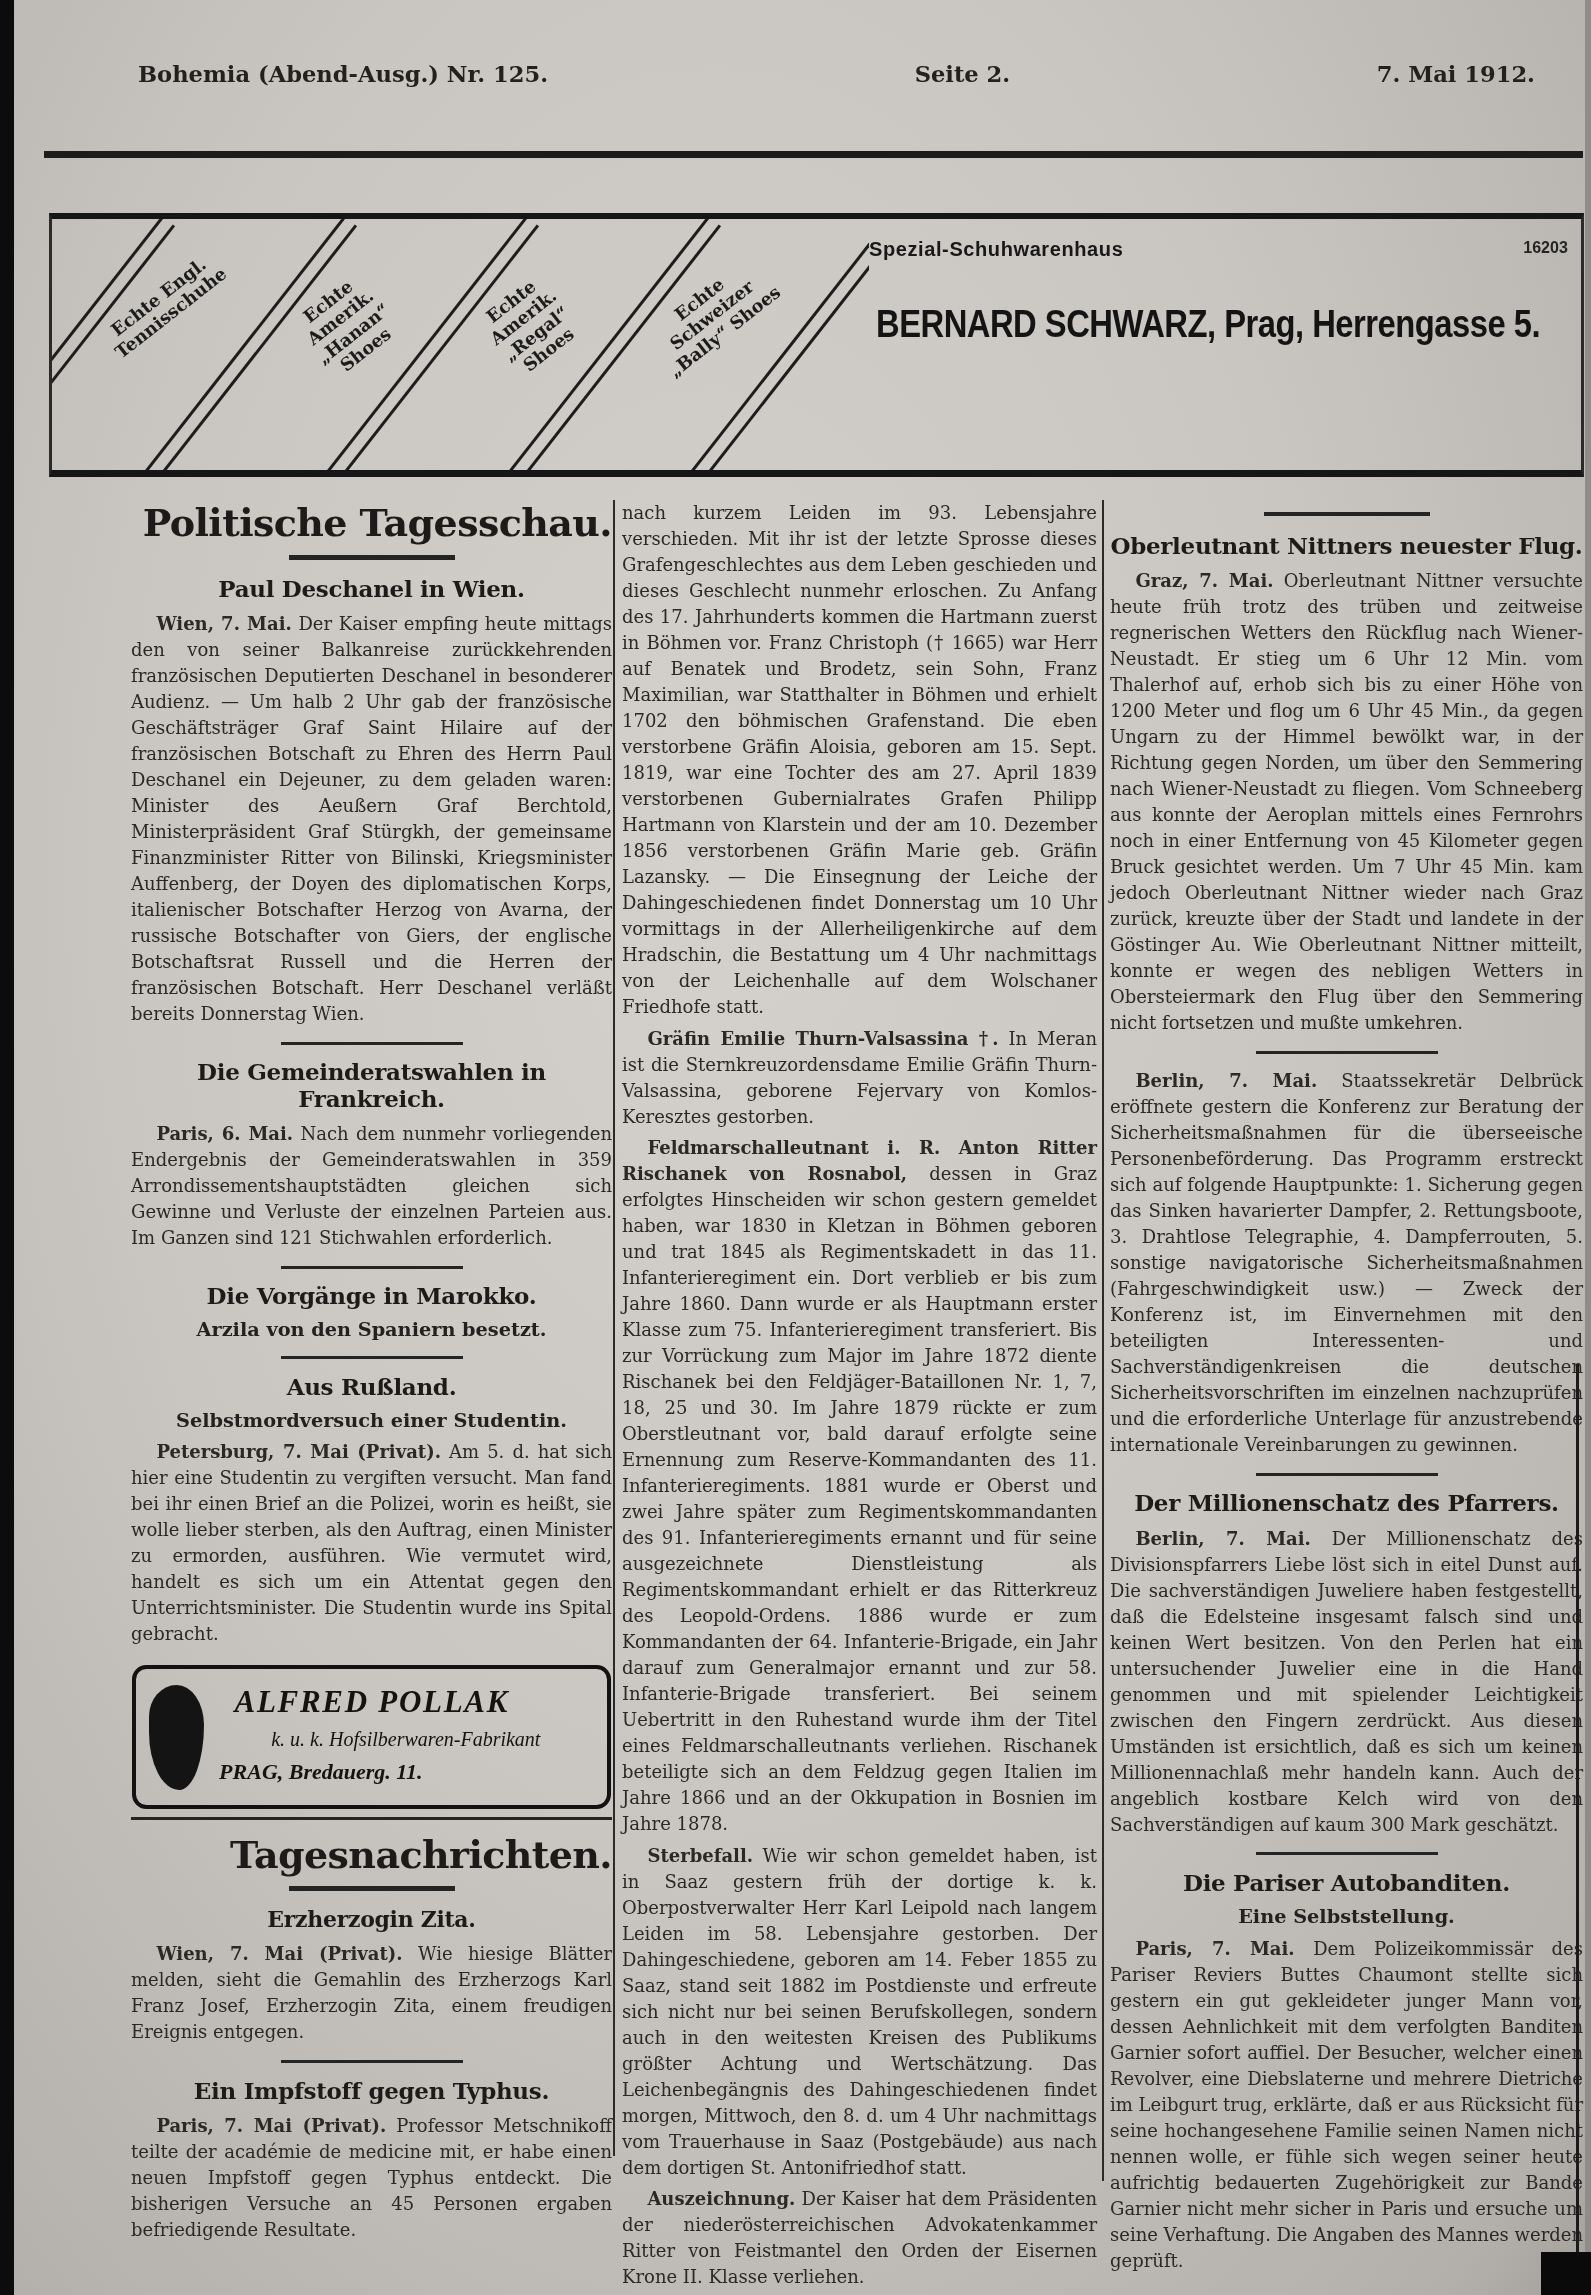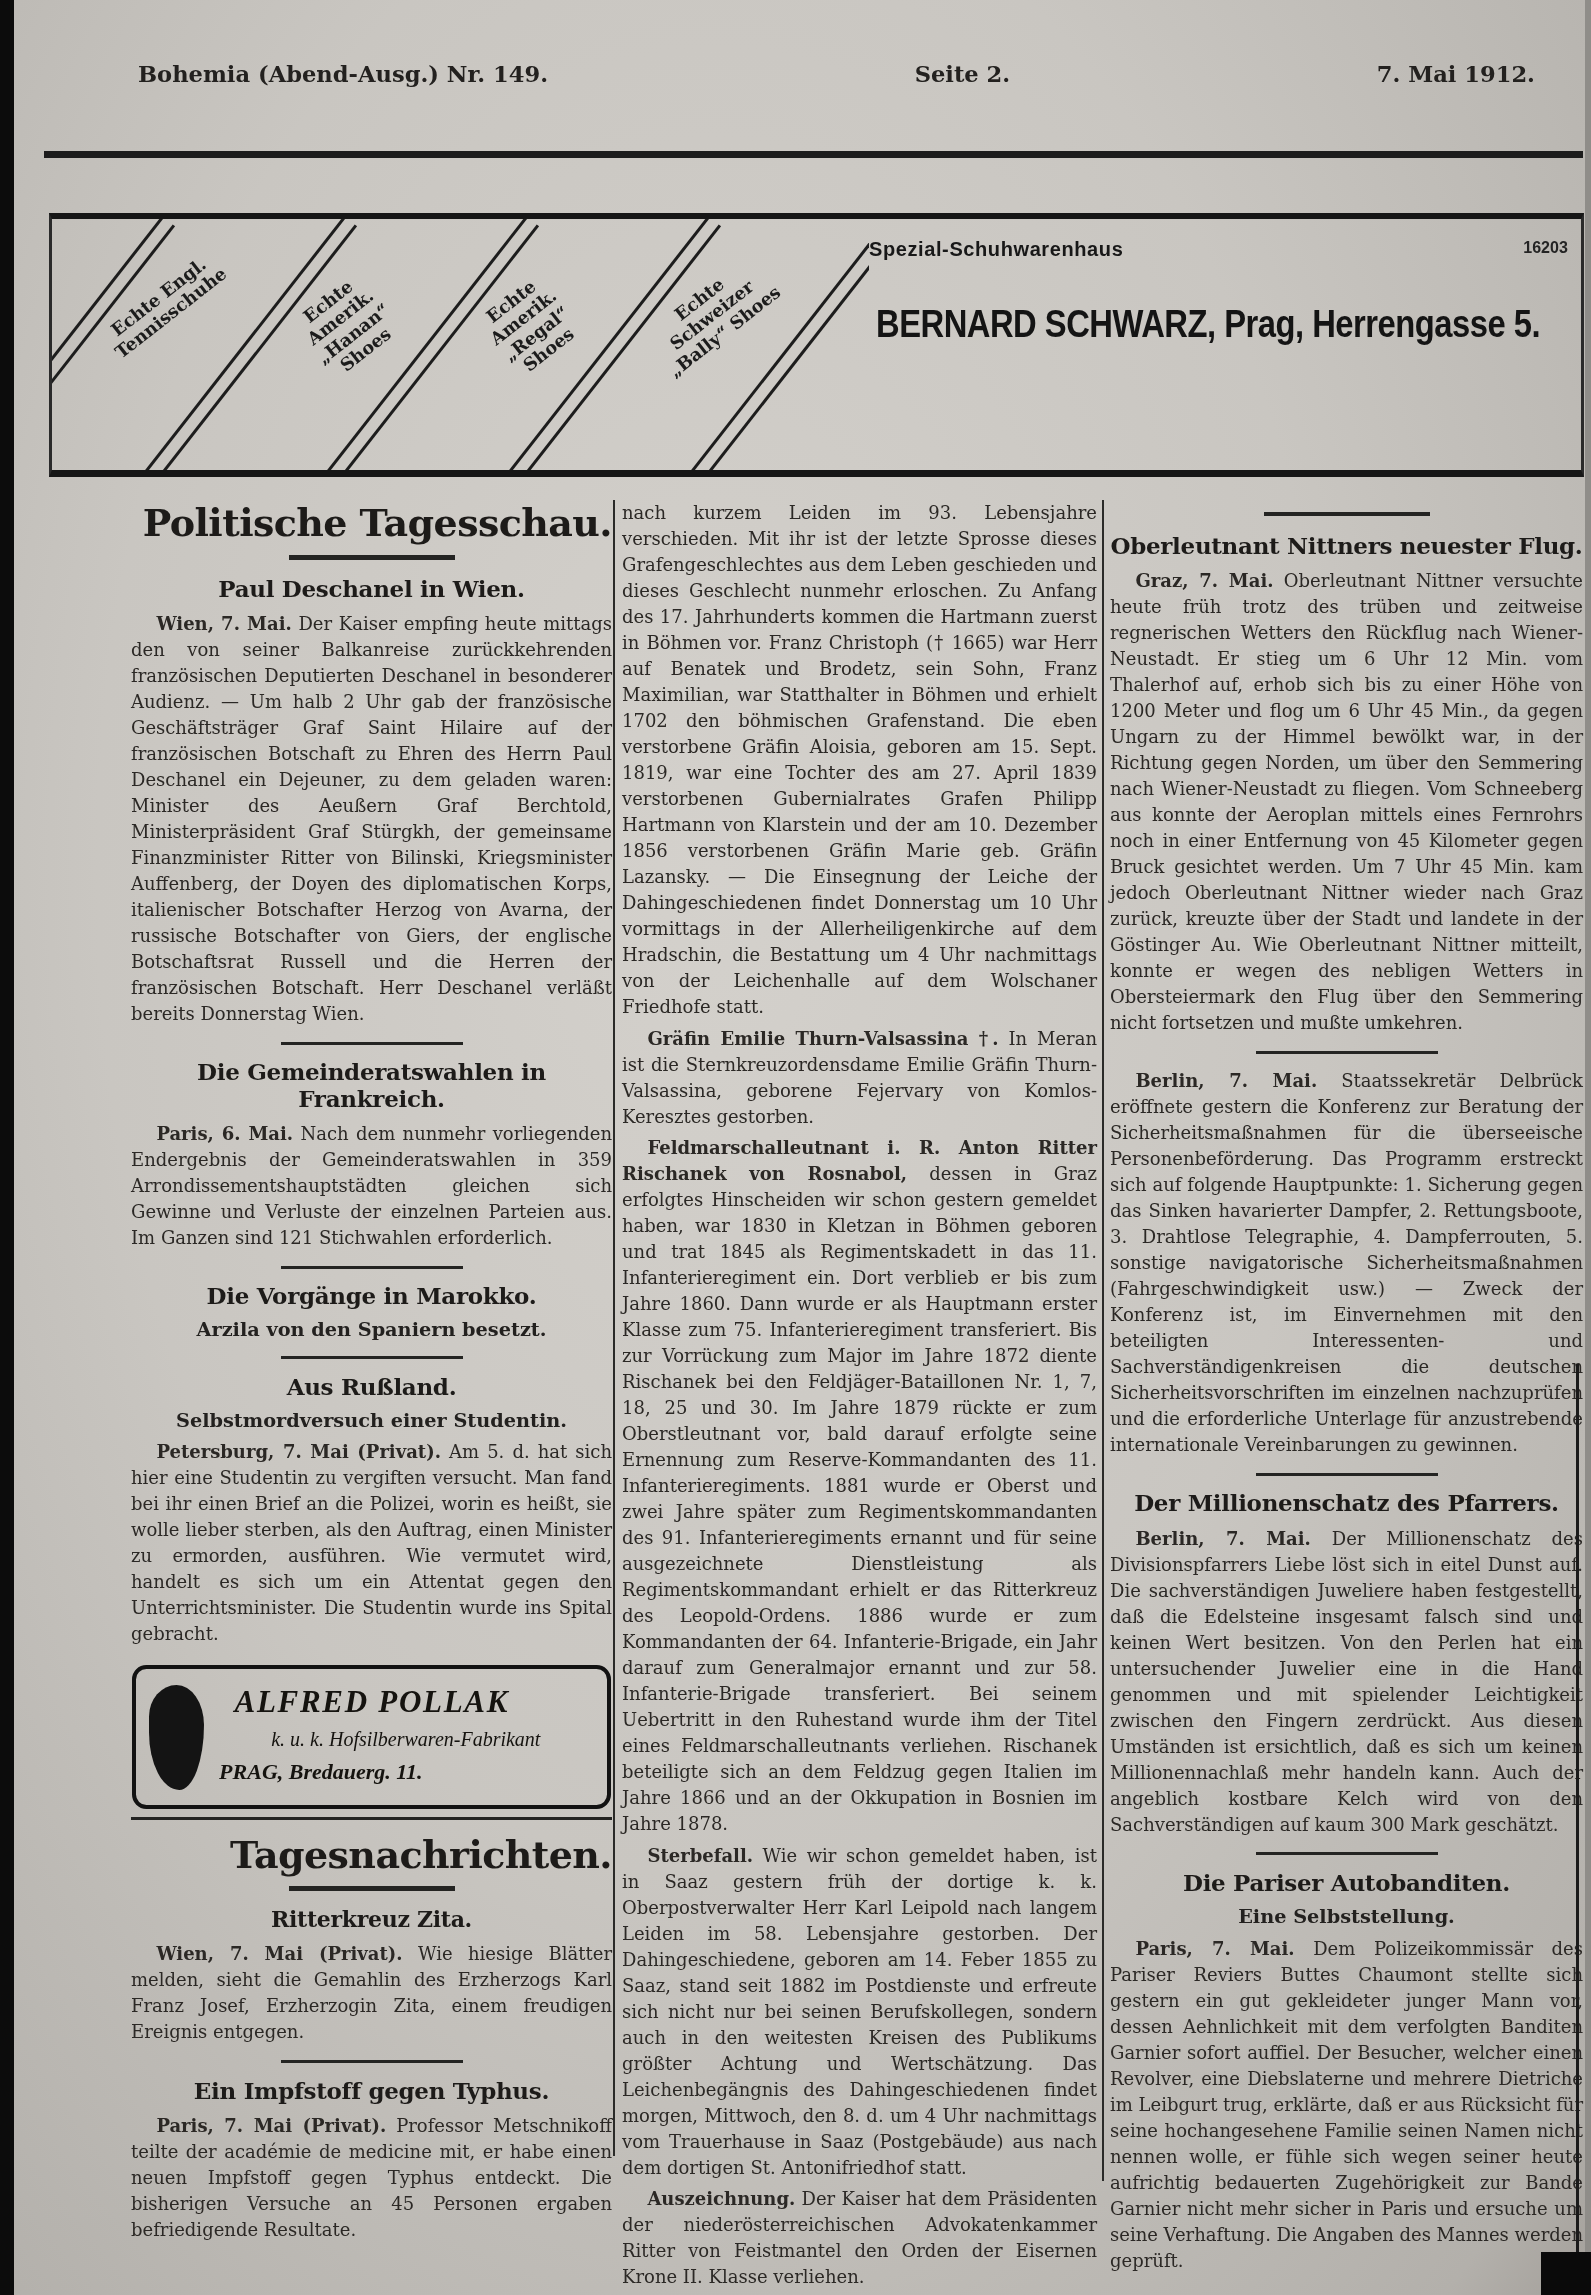--- a/index.html
+++ b/index.html
@@ -58,21 +58,21 @@
   .pk2{font-size:20px;text-align:center;margin-top:8.8px;}
   .pk3{font-size:22px;font-weight:bold;margin:7.7px 24px 0 0;font-family:Liberation Serif, serif;}
 </style>
 </head>
 <body>
 
 <div class="page">
   <div class="edge-left"></div>
 
   <div class="masthead">
-    <span>Bohemia (Abend-Ausg.) Nr. 149.</span>
+    <span>Bohemia (Abend-Ausg.) Nr. 125.</span>
     <span>Seite 2.</span>
     <span>7. Mai 1912.</span>
   </div>
   <div class="masthead-rule"></div>
 
   <div class="banner">
     <div class="diag-area">
         <div class="diag-sep" style="left: 5.5px;"></div>
         <div class="diag-sep" style="left: 188px;"></div>
         <div class="diag-sep" style="left: 370px;"></div>
@@ -107,21 +107,21 @@
       <p class="body-para indent"><span class="lead">Petersburg, 7. Mai (Privat).</span> <span>Am 5. d. hat sich hier eine Studentin zu vergiften versucht. Man fand bei ihr einen Brief an die Polizei, worin es heißt, sie wolle lieber sterben, als den Auftrag, einen Minister zu ermorden, ausführen. Wie vermutet wird, handelt es sich um ein Attentat gegen den Unterrichtsminister. Die Studentin wurde ins Spital gebracht.</span></p>
       <div class="pollak">
         <div class="pollak-logo"></div>
         <div class="pk1">ALFRED POLLAK</div>
         <div class="pk2">k. u. k. Hofsilberwaren-Fabrikant</div>
         <div class="pk3">PRAG, Bredauerg. 11.</div>
       </div>
       <div class="wide-rule"></div>
       <div class="section-head">Tagesnachrichten.</div>
       <div class="section-rule"></div>
-      <div class="art-head m">Ritterkreuz Zita.</div>
+      <div class="art-head m">Erzherzogin Zita.</div>
       <p class="body-para indent"><span class="lead">Wien, 7. Mai (Privat).</span> <span>Wie hiesige Blätter melden, sieht die Gemahlin des Erzherzogs Karl Franz Josef, Erzherzogin Zita, einem freudigen Ereignis entgegen.</span></p>
       <div class="sep-rule"></div>
       <div class="art-head">Ein Impfstoff gegen Typhus.</div>
       <p class="body-para indent"><span class="lead">Paris, 7. Mai (Privat).</span> <span>Professor Metschnikoff teilte der académie de medicine mit, er habe einen neuen Impfstoff gegen Typhus entdeckt. Die bisherigen Versuche an 45 Personen ergaben befriedigende Resultate.</span></p>
     </div>
   <div class="colsep sep1"></div>
   <div class="col col2">
       <p class="body-para"><span>nach kurzem Leiden im 93. Lebensjahre verschieden. Mit ihr ist der letzte Sprosse dieses Grafengeschlechtes aus dem Leben geschieden und dieses Geschlecht nunmehr erloschen. Zu Anfang des 17. Jahrhunderts kommen die Hartmann zuerst in Böhmen vor. Franz Christoph († 1665) war Herr auf Benatek und Brodetz, sein Sohn, Franz Maximilian, war Statthalter in Böhmen und erhielt 1702 den böhmischen Grafenstand. Die eben verstorbene Gräfin Aloisia, geboren am 15. Sept. 1819, war eine Tochter des am 27. April 1839 verstorbenen Gubernialrates Grafen Philipp Hartmann von Klarstein und der am 10. Dezember 1856 verstorbenen Gräfin Marie geb. Gräfin Lazansky. — Die Einsegnung der Leiche der Dahingeschiedenen findet Donnerstag um 10 Uhr vormittags in der Allerheiligenkirche auf dem Hradschin, die Bestattung um 4 Uhr nachmittags von der Leichenhalle auf dem Wolschaner Friedhofe statt.</span></p>
       <p class="body-para indent"><span class="lead">Gräfin Emilie Thurn-Valsassina †.</span> <span>In Meran ist die Sternkreuzordensdame Emilie Gräfin Thurn-Valsassina, geborene Fejervary von Komlos-Keresztes gestorben.</span></p>
       <p class="body-para indent"><span class="lead">Feldmarschalleutnant i. R. Anton Ritter Rischanek von Rosnabol,</span> <span>dessen in Graz erfolgtes Hinscheiden wir schon gestern gemeldet haben, war 1830 in Kletzan in Böhmen geboren und trat 1845 als Regimentskadett in das 11. Infanterieregiment ein. Dort verblieb er bis zum Jahre 1860. Dann wurde er als Hauptmann erster Klasse zum 75. Infanterieregiment transferiert. Bis zur Vorrückung zum Major im Jahre 1872 diente Rischanek bei den Feldjäger-Bataillonen Nr. 1, 7, 18, 25 und 30. Im Jahre 1879 rückte er zum Oberstleutnant vor, bald darauf erfolgte seine Ernennung zum Reserve-Kommandanten des 11. Infanterieregiments. 1881 wurde er Oberst und zwei Jahre später zum Regimentskommandanten des 91. Infanterieregiments ernannt und für seine ausgezeichnete Dienstleistung als Regimentskommandant erhielt er das Ritterkreuz des Leopold-Ordens. 1886 wurde er zum Kommandanten der 64. Infanterie-Brigade, ein Jahr darauf zum Generalmajor ernannt und zur 58. Infanterie-Brigade transferiert. Bei seinem Uebertritt in den Ruhestand wurde ihm der Titel eines Feldmarschalleutnants verliehen. Rischanek beteiligte sich an dem Feldzug gegen Italien im Jahre 1866 und an der Okkupation in Bosnien im Jahre 1878.</span></p>

